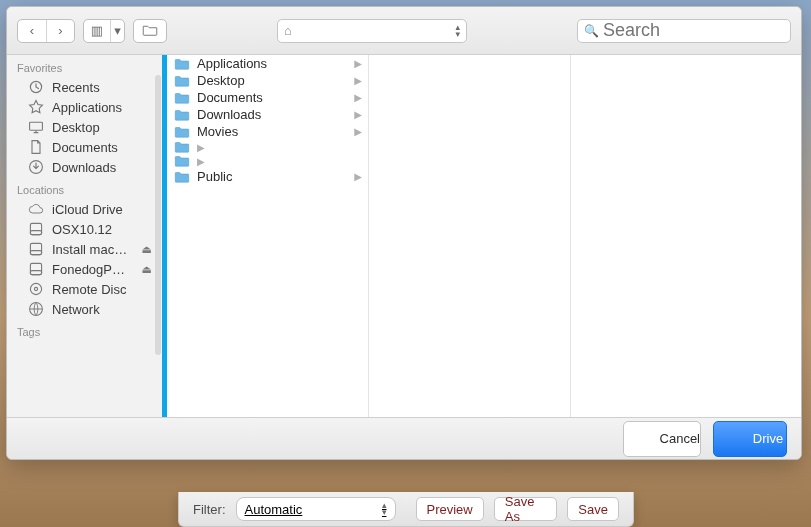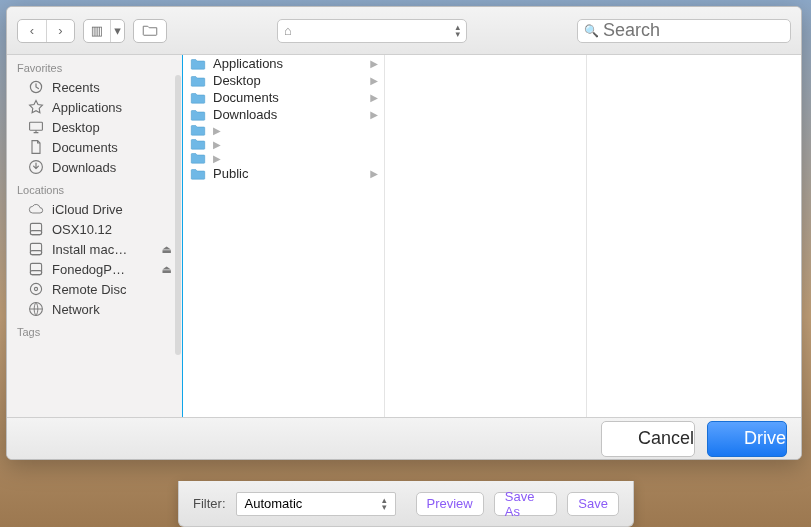--- a/index.html
+++ b/index.html
@@ -17,49 +17,49 @@
 .path-pop { display: flex; align-items: center; height: 24px; border: 1px solid #c6c6c6; border-radius: 5px; background: #fff; padding: 0 6px 0 6px; gap: 6px; min-width: 190px; }
 .path-pop .home { color: #8a8a8a; font-size: 13px; }
 .path-pop .name { font-size: 13px; color: #eee; letter-spacing: 1px; }
 .path-pop .updn { margin-left: auto; color: #6a6a6a; font-size: 9px; line-height: 7px; display: flex; flex-direction: column; }
 .search { display: flex; align-items: center; height: 24px; border: 1px solid #c6c6c6; border-radius: 5px; background: #fff; padding: 0 6px; gap: 4px; width: 214px; }
 .search .mag { color: #9a9a9a; font-size: 12px; }
 .search input { border: none; outline: none; width: 100%; font-size: 18px; background: transparent; }
 
 
 .body { flex: 1; display: flex; min-height: 0; }
-.sidebar { width: 176px; background: #f3f2f2; border-right: 1px solid #0ea5e9; overflow-y: auto; padding-bottom: 8px; position: relative; }
+.sidebar { width: 160px; background: #f3f2f2; border-right: 5px solid #0ea5e9; overflow-y: auto; padding-bottom: 8px; position: relative; }
 .sidebar::-webkit-scrollbar { width: 10px; }
 .sb-section-h { font-size: 11px; color: #8d8d8d; padding: 7px 10px 3px 10px; }
 .sb-item { display: flex; align-items: center; gap: 7px; padding: 2px 10px 2px 20px; font-size: 13px; color: #3b3b3b; white-space: nowrap; cursor: default; position: relative; }
 .sb-item .ic { width: 18px; display: flex; justify-content: center; color: #7a7a7a; font-size: 14px; }
 .sb-item .lbl { overflow: hidden; text-overflow: ellipsis; }
 .sb-item .eject { margin-left: auto; color: #7a7a7a; font-size: 11px; }
 
 .columns { flex: 1; background: #fff; display: flex; }
 .col { width: 202px; border-right: 1px solid #e4e4e4; overflow: auto; }
 .col:last-child { border-right: none; }
 .frow { display: flex; align-items: center; gap: 6px; padding: 1px 6px 1px 6px; font-size: 13px; color: #2b2b2b; cursor: default; }
 .frow .fic { width: 18px; display: flex; justify-content: center; }
 .frow .fname { flex: 1; white-space: nowrap; overflow: hidden; text-overflow: ellipsis; }
 .frow .chev { color: #b0b0b0; font-size: 10px; }
 .folder-svg { width: 16px; height: 12px; }
 
 
 .footer { height: 42px; border-top: 1px solid #cfcfcf; background: linear-gradient(#f3f3f3,#e7e7e7); display: flex; align-items: center; justify-content: flex-end; gap: 12px; padding: 0 14px; }
-.mac-btn { height: 36px; min-width: 74px; border-radius: 5px; font-size: 18px; display: flex; align-items: center; justify-content: center; cursor: default; padding-left: 36px; }
+.mac-btn { height: 36px; min-width: 74px; border-radius: 5px; font-size: 13px; display: flex; align-items: center; justify-content: center; cursor: default; padding-left: 36px; }
 .mac-btn.default { background: linear-gradient(#5aa2ff,#1877f2); color: #fff; border: 1px solid #186fd6; }
 .mac-btn.normal { background: #fff; border: 1px solid #c3c3c3; color: #2b2b2b; }
 
 
-.secondary { position: absolute; left: 178px; bottom: 0; width: 456px; height: 46px; background: linear-gradient(#f0f0f0,#e2e2e2); border: 1px solid #c8c8c8; border-top: none; border-radius: 0 0 6px 6px; display: flex; align-items: center; padding: 0 14px; gap: 10px; font-size: 13px; box-shadow: 0 4px 12px rgba(0,0,0,0.2); }
+.secondary { position: absolute; left: 178px; bottom: 0; width: 456px; height: 35px; background: linear-gradient(#f0f0f0,#e2e2e2); border: 1px solid #c8c8c8; border-top: none; border-radius: 0 0 6px 6px; display: flex; align-items: center; padding: 0 14px; gap: 10px; font-size: 13px; box-shadow: 0 4px 12px rgba(0,0,0,0.2); }
 .secondary .lbl { color: #4c4c4c; }
-.secondary .drop { flex: 0 0 160px; height: 24px; border: 1px solid #c6c6c6; border-radius: 2px; background: #fff; display: flex; align-items: center; padding: 0 8px; justify-content: space-between; font-size: 13px; }
+.secondary .drop { flex: 0 0 160px; height: 24px; border: 1px solid #c6c6c6; border-radius: 8px; background: #fff; display: flex; align-items: center; padding: 0 8px; justify-content: space-between; font-size: 13px; text-decoration: underline; }
 .secondary .drop .upd { font-size: 9px; line-height: 7px; color: #6a6a6a; display:flex; flex-direction:column; }
-.secondary .tb { height: 24px; padding: 0 10px; background: #fff; border: 1px solid #c6c6c6; border-radius: 5px; display: flex; align-items: center; color: #8b5cf6; }
+.secondary .tb { height: 24px; padding: 0 10px; background: #fff; border: 1px solid #c6c6c6; border-radius: 5px; display: flex; align-items: center; color: #7f1d1d; }
 
 .scrollbar-fake { position:absolute; right:1px; top:20px; width:6px; height:280px; background:#d9d9d9; border-radius:3px; }
 </style>
 </head>
 <body>
 
 <div class="dialog">
 
   <div class="toolbar">
     <div class="btn-seg">
@@ -246,20 +246,21 @@
             </span>
             <span class="fname">Downloads</span>
             <span class="chev">▶</span>
           </div>
           <div class="frow">
             <span class="fic">
               <svg class="folder-svg" viewBox="0 0 20 16">
                 <path d="M1 3a1 1 0 011-1h5l2 2h9a1 1 0 011 1v9a1 1 0 01-1 1H2a1 1 0 01-1-1V3z" fill="#6fb8e6" stroke="#3a8fc5" stroke-width="0.6"></path>
               </svg>
             </span>
+            <span class="fname">Movies</span>
             <span class="chev">▶</span>
           </div>
           <div class="frow">
             <span class="fic">
               <svg class="folder-svg" viewBox="0 0 20 16">
                 <path d="M1 3a1 1 0 011-1h5l2 2h9a1 1 0 011 1v9a1 1 0 01-1 1H2a1 1 0 01-1-1V3z" fill="#6fb8e6" stroke="#3a8fc5" stroke-width="0.6"></path>
               </svg>
             </span>
             <span class="chev">▶</span>
           </div>

